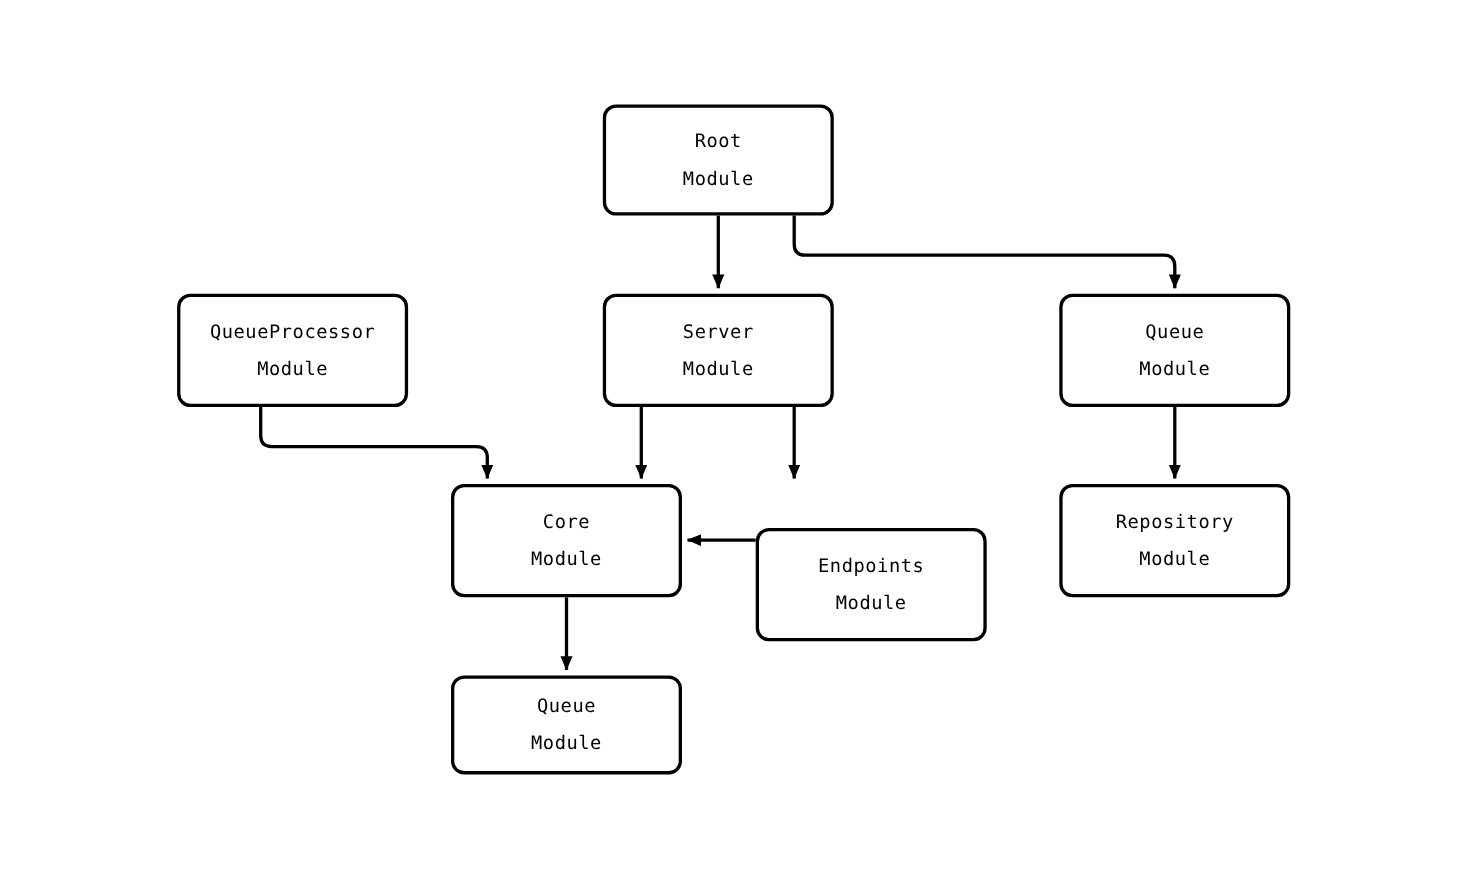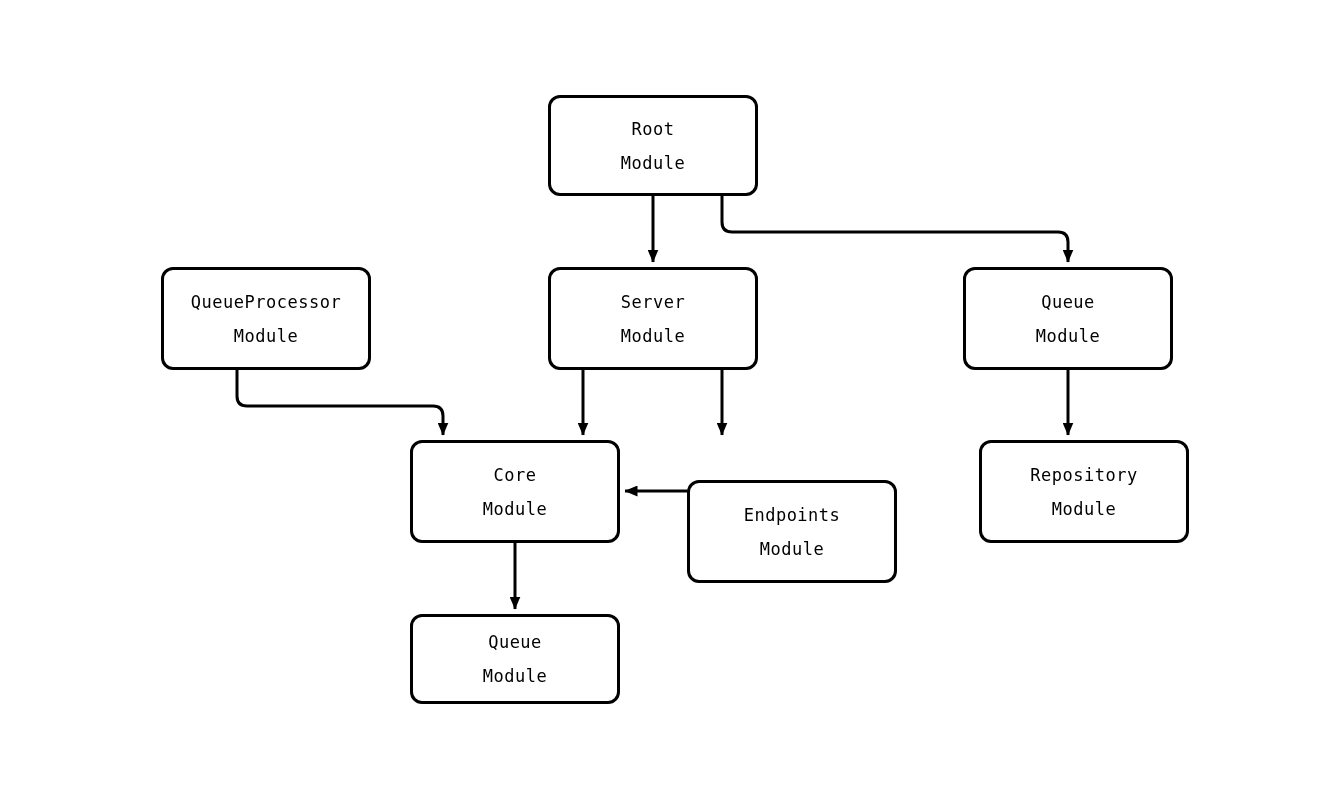--- a/index.html
+++ b/index.html
@@ -96,21 +96,21 @@
   <div class="node" style="left: 410px; top: 440px; width: 210px; height: 103px; border-color: rgb(0, 0, 0);">
     <span class="node-line">Core</span>
     <span class="node-line">Module</span>
   </div>
 
   <div class="node" style="left: 687px; top: 440px; width: 210px; height: 103px; border-color: rgb(0, 0, 0); margin-top: 40px;">
     <span class="node-line">Endpoints</span>
     <span class="node-line">Module</span>
   </div>
 
-  <div class="node" style="left: 963px; top: 440px; width: 210px; height: 103px; border-color: rgb(0, 0, 0); margin-left: 16px;">
+  <div class="node" style="left: 963px; top: 440px; width: 210px; height: 103px; border-color: rgb(0, 0, 0);">
     <span class="node-line">Repository</span>
     <span class="node-line">Module</span>
   </div>
 
   <div class="node" style="left: 410px; top: 614px; width: 210px; height: 90px; border-color: rgb(0, 0, 0);">
     <span class="node-line">Queue</span>
     <span class="node-line">Module</span>
   </div>
 
 </div>

